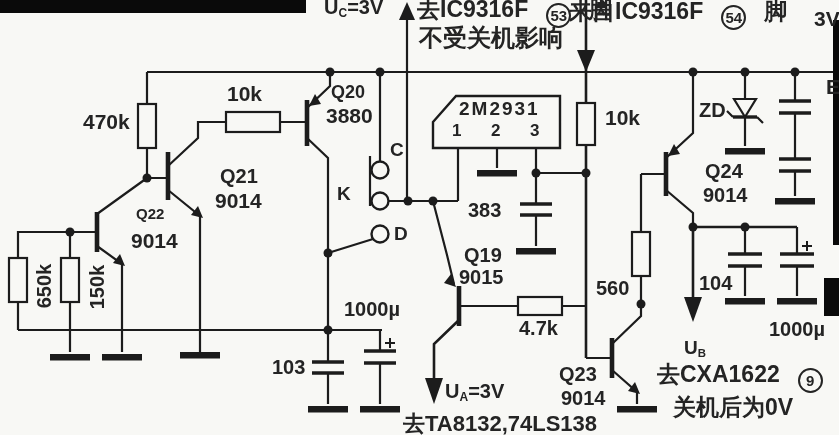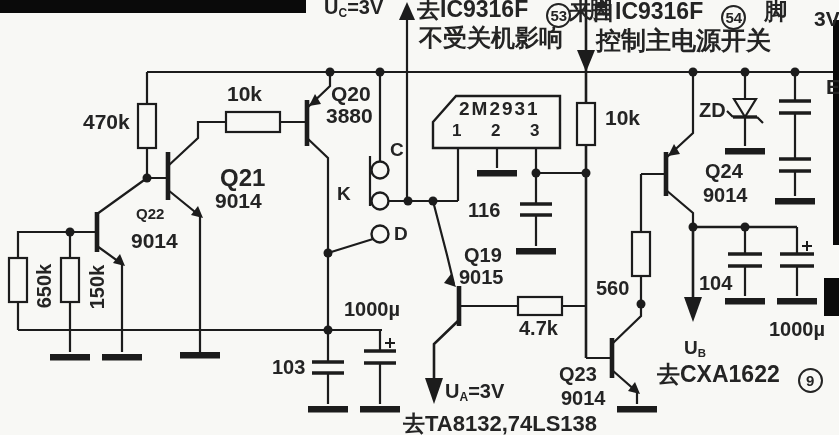--- a/index.html
+++ b/index.html
@@ -159,50 +159,49 @@
       <rect x="824" y="278" width="15" height="38"></rect>
     </g>
   </svg>
 
   <div class="lbl" style="left:324px;top:-3px;font-size:20px;"><span>U</span><span class="sub">C</span><span>=3V</span></div>
 
   <div class="lbl cn" style="left:417px;top:-2px;font-size:23px;"><span>去IC9316F</span><span class="circ">53</span><span>脚</span></div>
   <div class="lbl cn" style="left:419px;top:26px;font-size:24px;">不受关机影响</div>
 
   <div class="lbl cn" style="left:569px;top:0px;font-size:23px;"><span>来自IC9316F</span><span class="circ">54</span><span>脚</span></div>
-  <div class="lbl cn" style="left:596px;top:28px;font-size:25px;">控制主电源开关</div>
 
   <div class="lbl" style="left:782px;top:8px;font-size:21px;margin-left:32px;">3V~4</div>
   <div class="lbl" style="left:826px;top:76px;font-size:21px;">E</div>
 
   <div class="lbl comp" style="left:83px;top:111px;font-size:21px;">470k</div>
   <div class="lbl comp" style="left:227px;top:83px;font-size:21px;">10k</div>
 
-  <div class="lbl comp" style="left:331px;top:83px;font-size:21px;">Q20</div>
+  <div class="lbl comp" style="left:331px;top:83px;font-size:18px;">Q20</div>
   <div class="lbl comp" style="left:326px;top:105px;font-size:21px;">3880</div>
 
-  <div class="lbl comp" style="left:220px;top:166px;font-size:24px;">Q21</div>
+  <div class="lbl comp" style="left:220px;top:166px;font-size:20px;">Q21</div>
   <div class="lbl comp" style="left:215px;top:190px;font-size:21px;">9014</div>
 
   <div class="lbl comp" style="left:136px;top:206px;font-size:15px;">Q22</div>
   <div class="lbl comp" style="left:131px;top:230px;font-size:21px;">9014</div>
 
   <div class="lbl comp vert" style="left:9px;top:276px;width:70px;font-size:20px;">650k</div>
   <div class="lbl comp vert" style="left:62px;top:277px;width:70px;font-size:20px;">150k</div>
 
   <div class="lbl comp" style="left:390px;top:140px;font-size:19px;">C</div>
   <div class="lbl comp" style="left:337px;top:184px;font-size:19px;">K</div>
   <div class="lbl comp" style="left:394px;top:224px;font-size:19px;">D</div>
 
   <div class="lbl comp" style="left:459px;top:99px;font-size:19px;letter-spacing:2px;">2M2931</div>
   <div class="lbl comp" style="left:452px;top:122px;font-size:17px;">1</div>
   <div class="lbl comp" style="left:491px;top:122px;font-size:17px;">2</div>
   <div class="lbl comp" style="left:530px;top:122px;font-size:17px;">3</div>
 
-  <div class="lbl comp" style="left:468px;top:200px;font-size:20px;">116</div>
+  <div class="lbl comp" style="left:468px;top:200px;font-size:20px;">383</div>
 
   <div class="lbl comp" style="left:464px;top:245px;font-size:20px;">Q19</div>
   <div class="lbl comp" style="left:459px;top:267px;font-size:20px;">9015</div>
 
   <div class="lbl comp" style="left:519px;top:318px;font-size:20px;">4.7k</div>
   <div class="lbl comp" style="left:605px;top:107px;font-size:21px;">10k</div>
   <div class="lbl comp" style="left:596px;top:254px;font-size:20px;margin-top:24px;">560</div>
 
   <div class="lbl comp" style="left:559px;top:364px;font-size:20px;">Q23</div>
   <div class="lbl comp" style="left:561px;top:388px;font-size:20px;">9014</div>
@@ -215,14 +214,15 @@
   <div class="lbl comp" style="left:699px;top:273px;font-size:20px;">104</div>
   <div class="lbl comp" style="left:344px;top:299px;font-size:20px;">1000µ</div>
   <div class="lbl comp" style="left:769px;top:319px;font-size:20px;">1000µ</div>
   <div class="lbl comp" style="left:272px;top:357px;font-size:20px;">103</div>
 
   <div class="lbl" style="left:445px;top:381px;font-size:20px;"><span>U</span><span class="sub">A</span><span>=3V</span></div>
   <div class="lbl cn" style="left:403px;top:413px;font-size:22px;">去TA8132,74LS138</div>
 
   <div class="lbl" style="left:684px;top:338px;font-size:19px;"><span>U</span><span class="sub">B</span></div>
   <div class="lbl cn" style="left:657px;top:363px;font-size:23px;"><span>去CXA1622</span><span class="circ">9</span><span>脚</span></div>
+  <div class="lbl cn" style="left:673px;top:396px;font-size:23px;">关机后为0V</div>
 
 </div>
 
 </body></html>

